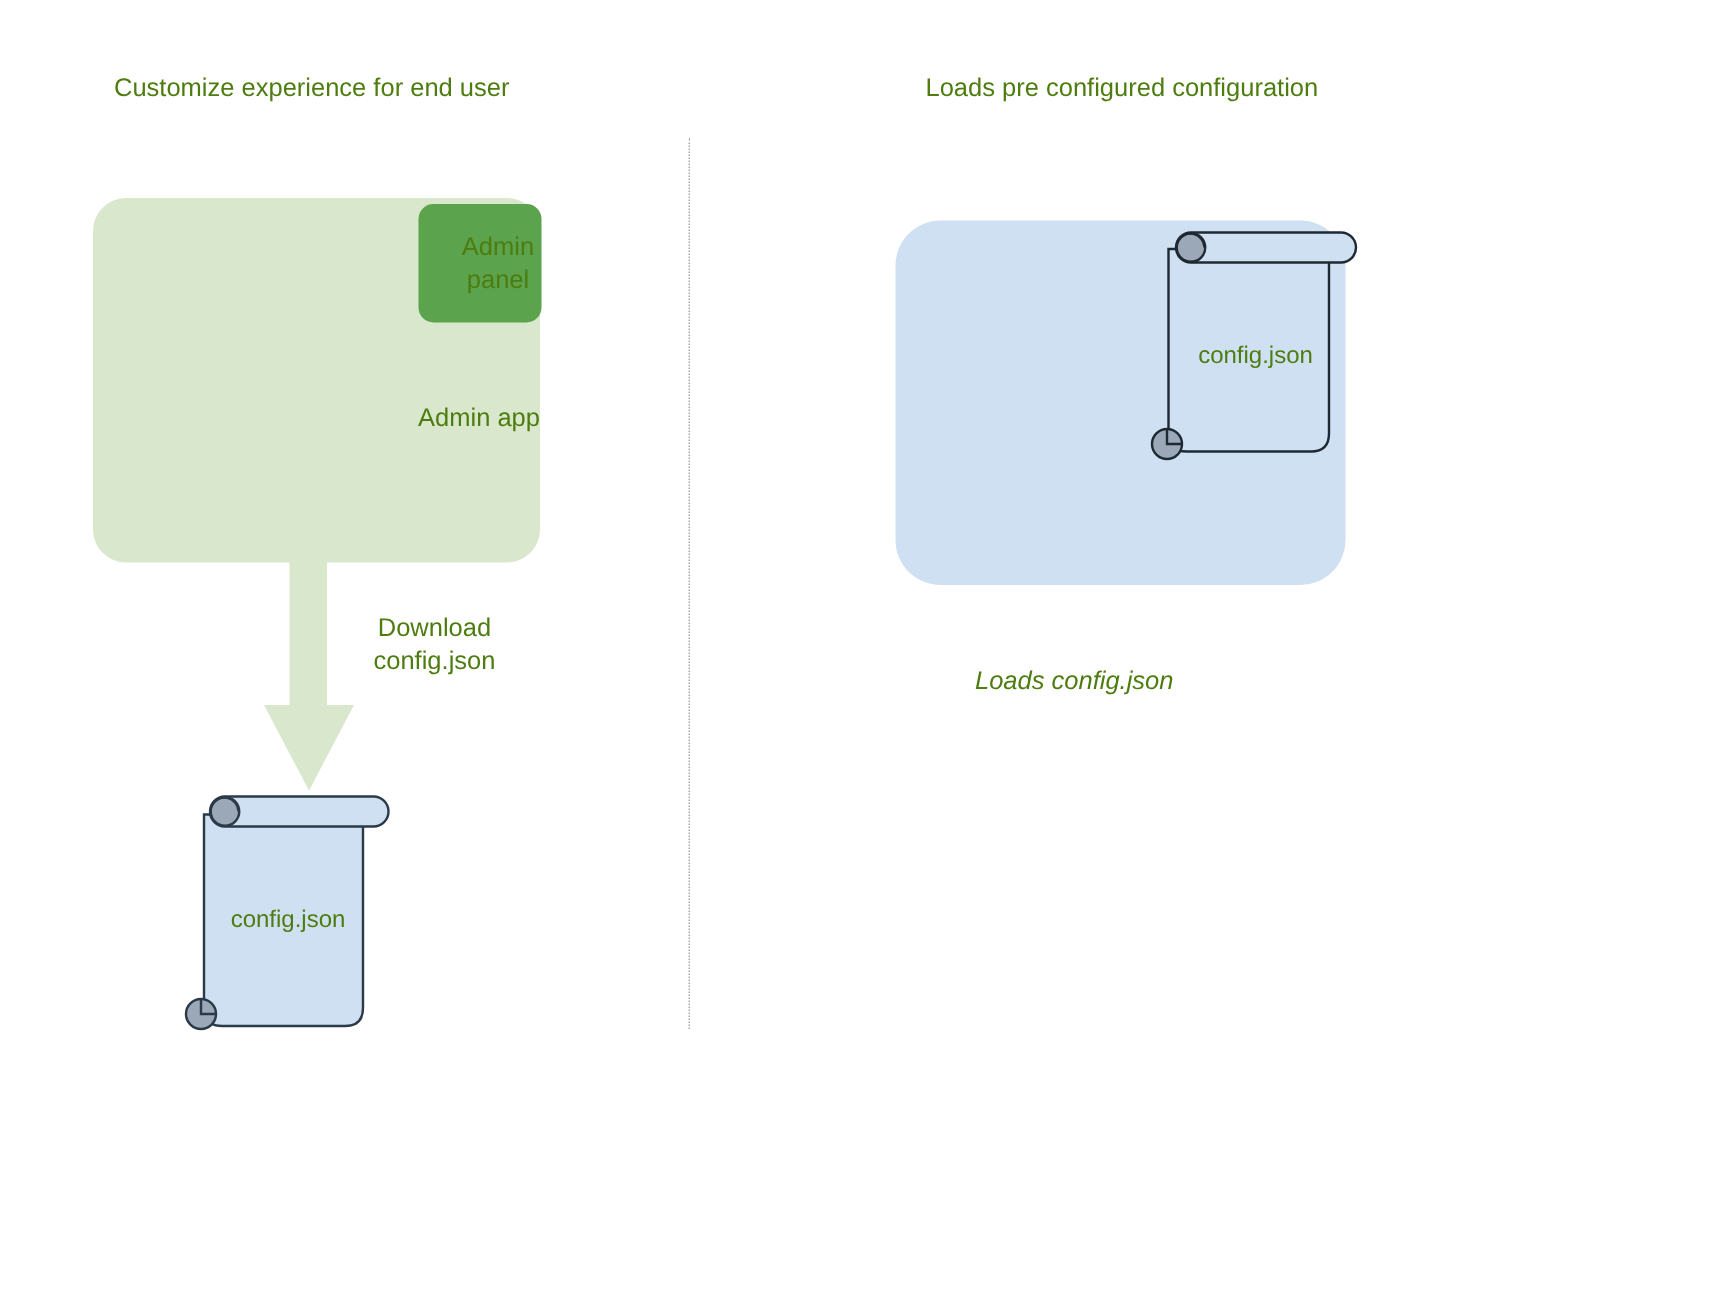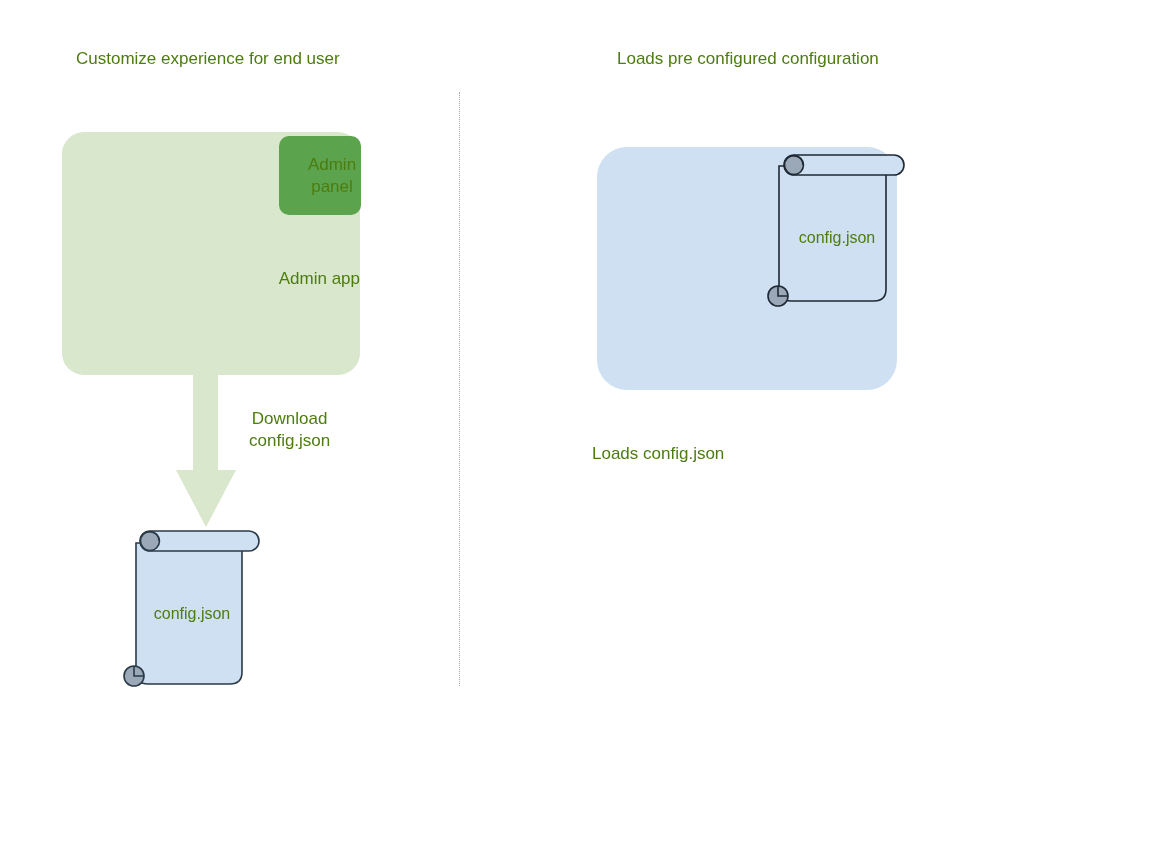--- a/index.html
+++ b/index.html
@@ -59,22 +59,23 @@
     top: 408px;
     line-height: 22px;
   }
   #demo-app-label {
     left: 598px;
     top: 259px;
     width: 204px;
     text-align: center;
   }
   #loads-label {
-    left: 592px;
+    left: 650px;
     top: 443px;
+    font-style: italic;
   }
   #config-left-label {
     left: 140px;
     top: 603px;
     width: 104px;
     text-align: center;
     font-size: 16px;
   }
   #config-right-label {
     left: 786px;

